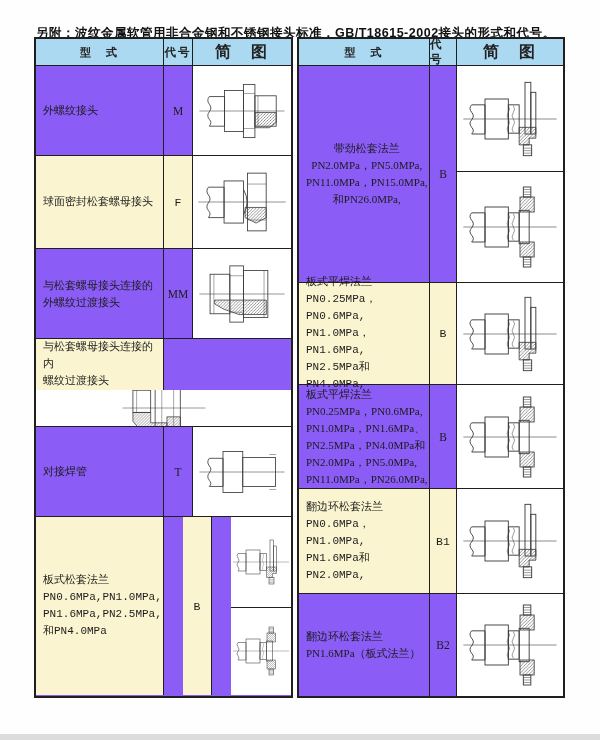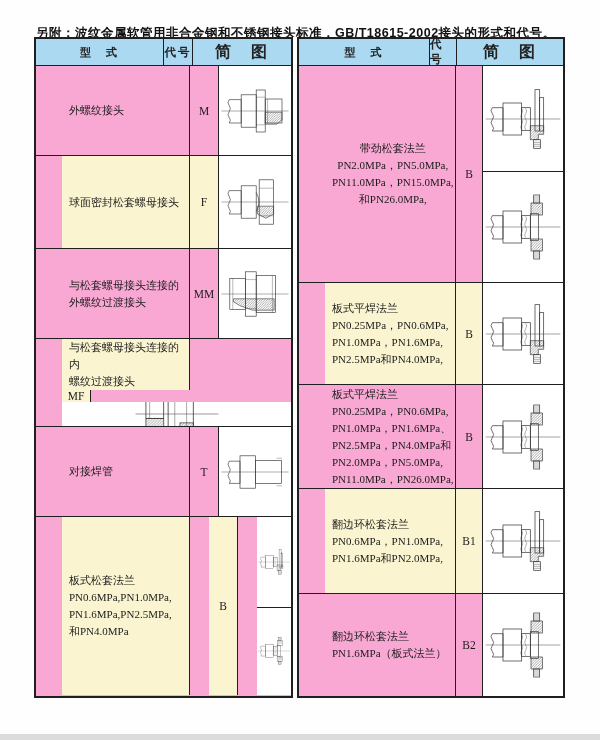--- a/index.html
+++ b/index.html
@@ -2,42 +2,42 @@
 <html style="--hdr: #abd9f1; --hl: #faf5d0;"><head>
 <meta charset="utf-8">
 <style>
   html,body{margin:0;padding:0;}
   body{background:#ffffff;}
   .sheet{position:relative;width:600px;height:740px;background:#fefefe;overflow:hidden;
          font-family:"Liberation Serif","DejaVu Serif",serif;color:#1c1c1c;}
   .doc-title{position:absolute;left:36px;top:25px;font-family:"Liberation Sans","DejaVu Sans",sans-serif;
              font-weight:bold;font-size:12.5px;letter-spacing:0.5px;color:#111;}
   .table-wrap{position:absolute;left:34px;top:37px;display:flex;}
-  .half{border:2px solid #1f1f1f;background:#f9a8d4;}
+  .half{border:2px solid #1f1f1f;background:#8b5cf6;}
   .left-half{width:255px;}
   .right-half{width:264px;}
   .mid-gap{width:4px;background:#fefefe;}
   .hrow{display:flex;height:26px;border-bottom:1.5px solid #1f1f1f;background:var(--hdr,#abd9f1);}
   .hcell{display:flex;align-items:center;justify-content:center;font-weight:bold;font-size:16px;
          color:#222;letter-spacing:2px;}
-  .trow{display:flex;border-bottom:1.5px solid #1f1f1f;padding-left:26px;}
+  .trow{display:flex;border-bottom:1.5px solid #1f1f1f;}
   .trow:last-child{border-bottom:none;}
   .tcell{display:flex;align-items:center;padding-left:7px;box-sizing:border-box;
          border-right:1.2px solid #1f1f1f;font-size:11px;line-height:17px;white-space:pre-line;}
   .ccell{display:flex;align-items:center;justify-content:center;border-right:1.2px solid #1f1f1f;
          font-size:11.5px;box-sizing:border-box;}
   .dcell{flex:1;display:flex;align-items:center;justify-content:center;background:#fff;overflow:hidden;}
   .dcol{flex:1;display:flex;flex-direction:column;background:#fff;overflow:hidden;}
   .dsub{display:flex;align-items:center;justify-content:center;overflow:hidden;}
   .dsub.split{border-bottom:1.2px solid #1f1f1f;}
   .left-half .tcell{width:128px;}
   .left-half .ccell{width:29px;}
   .right-half .tcell{width:131px;}
   .right-half .ccell{width:27px;}
-  .hl{background:var(--hl,#faf5d0);}
+  .hl{background:var(--hl,#faf5d0);font-family:Liberation Mono, monospace;}
   .dln{stroke:#3a3a3a;fill:none;stroke-width:1.1;}
   .thin{stroke:#3a3a3a;stroke-width:0.6;fill:none;}
   .bottom-strip{position:absolute;left:0;bottom:0;width:600px;height:6px;background:#dcdcdc;}
 </style>
 </head>
 <body>
 
 <svg width="0" height="0" style="position:absolute" aria-hidden="true">
   <defs>
     <pattern id="hch" patternUnits="userSpaceOnUse" width="4" height="4">
@@ -166,21 +166,20 @@
         <div class="dcell">
             <svg width="94" height="76" viewBox="0 0 120 100">
               <use href="#sym-nipple"></use>
             </svg>
           </div>
       </div>
 
       <div class="trow" style="height:87px;flex-direction:column;">
         <div class="tcell hl">与松套螺母接头连接的内
 螺纹过渡接头</div>
-        <div class="ccell hl">MF</div>
         <div class="dcell">
             <svg width="94" height="74" viewBox="0 0 120 100">
               <use href="#sym-adapter-mf"></use>
             </svg>
           </div>
       </div>
 
       <div class="trow" style="height:89px;">
         <div class="tcell">对接焊管</div>
         <div class="ccell">T</div>

